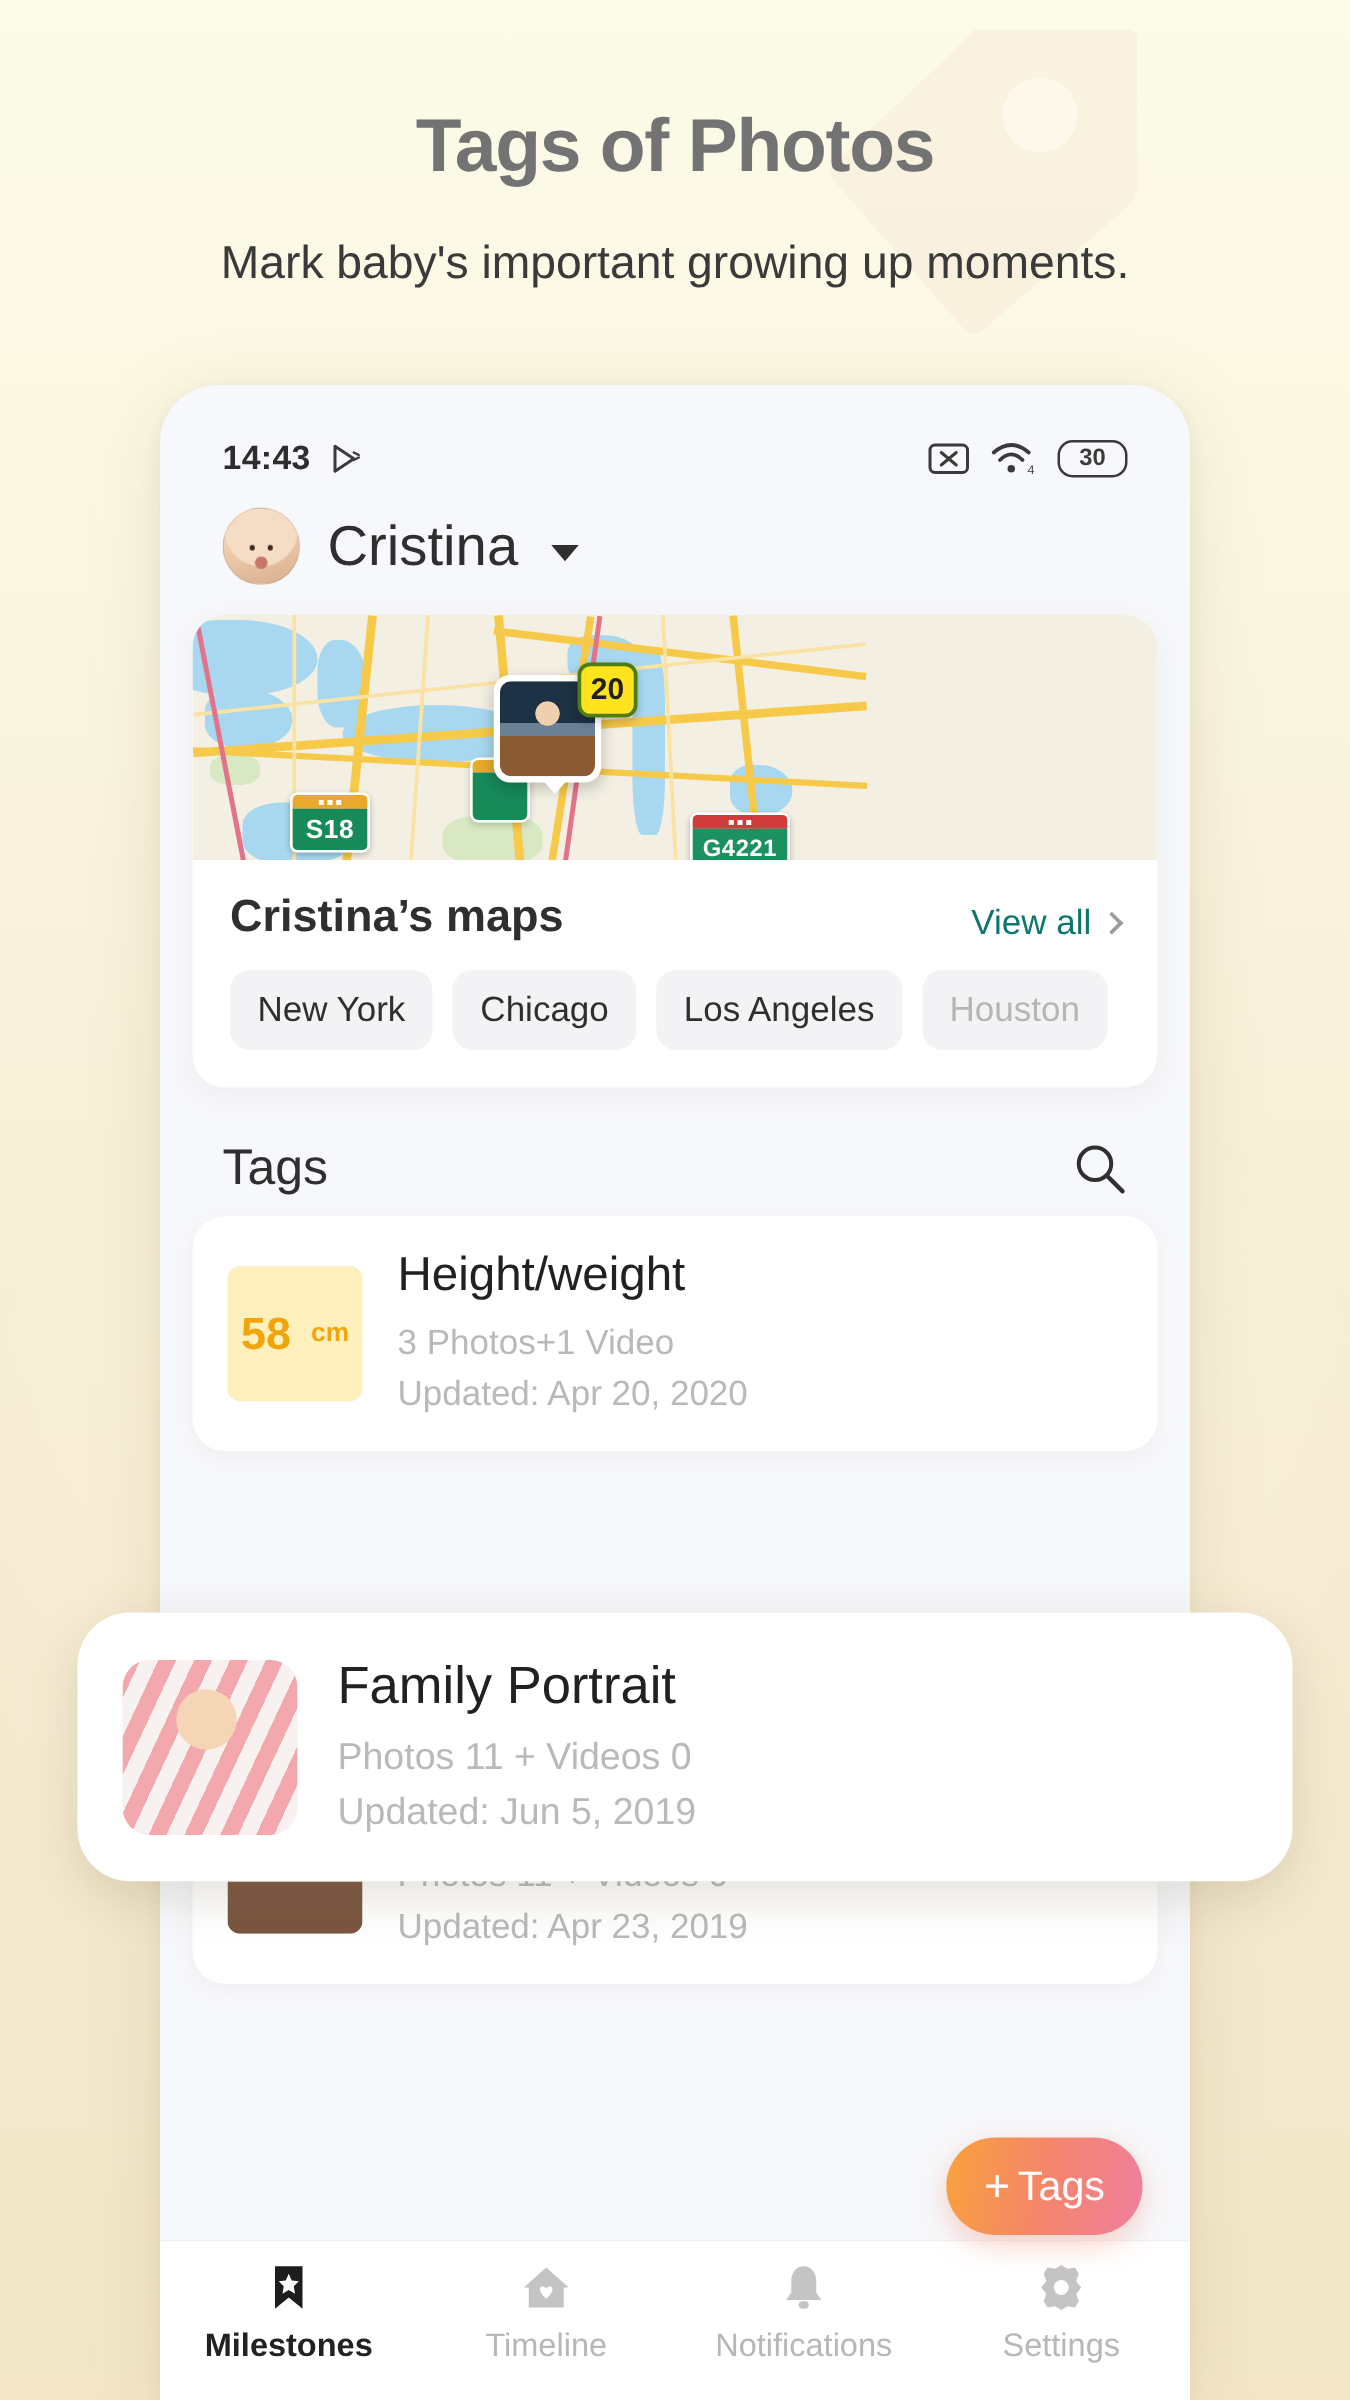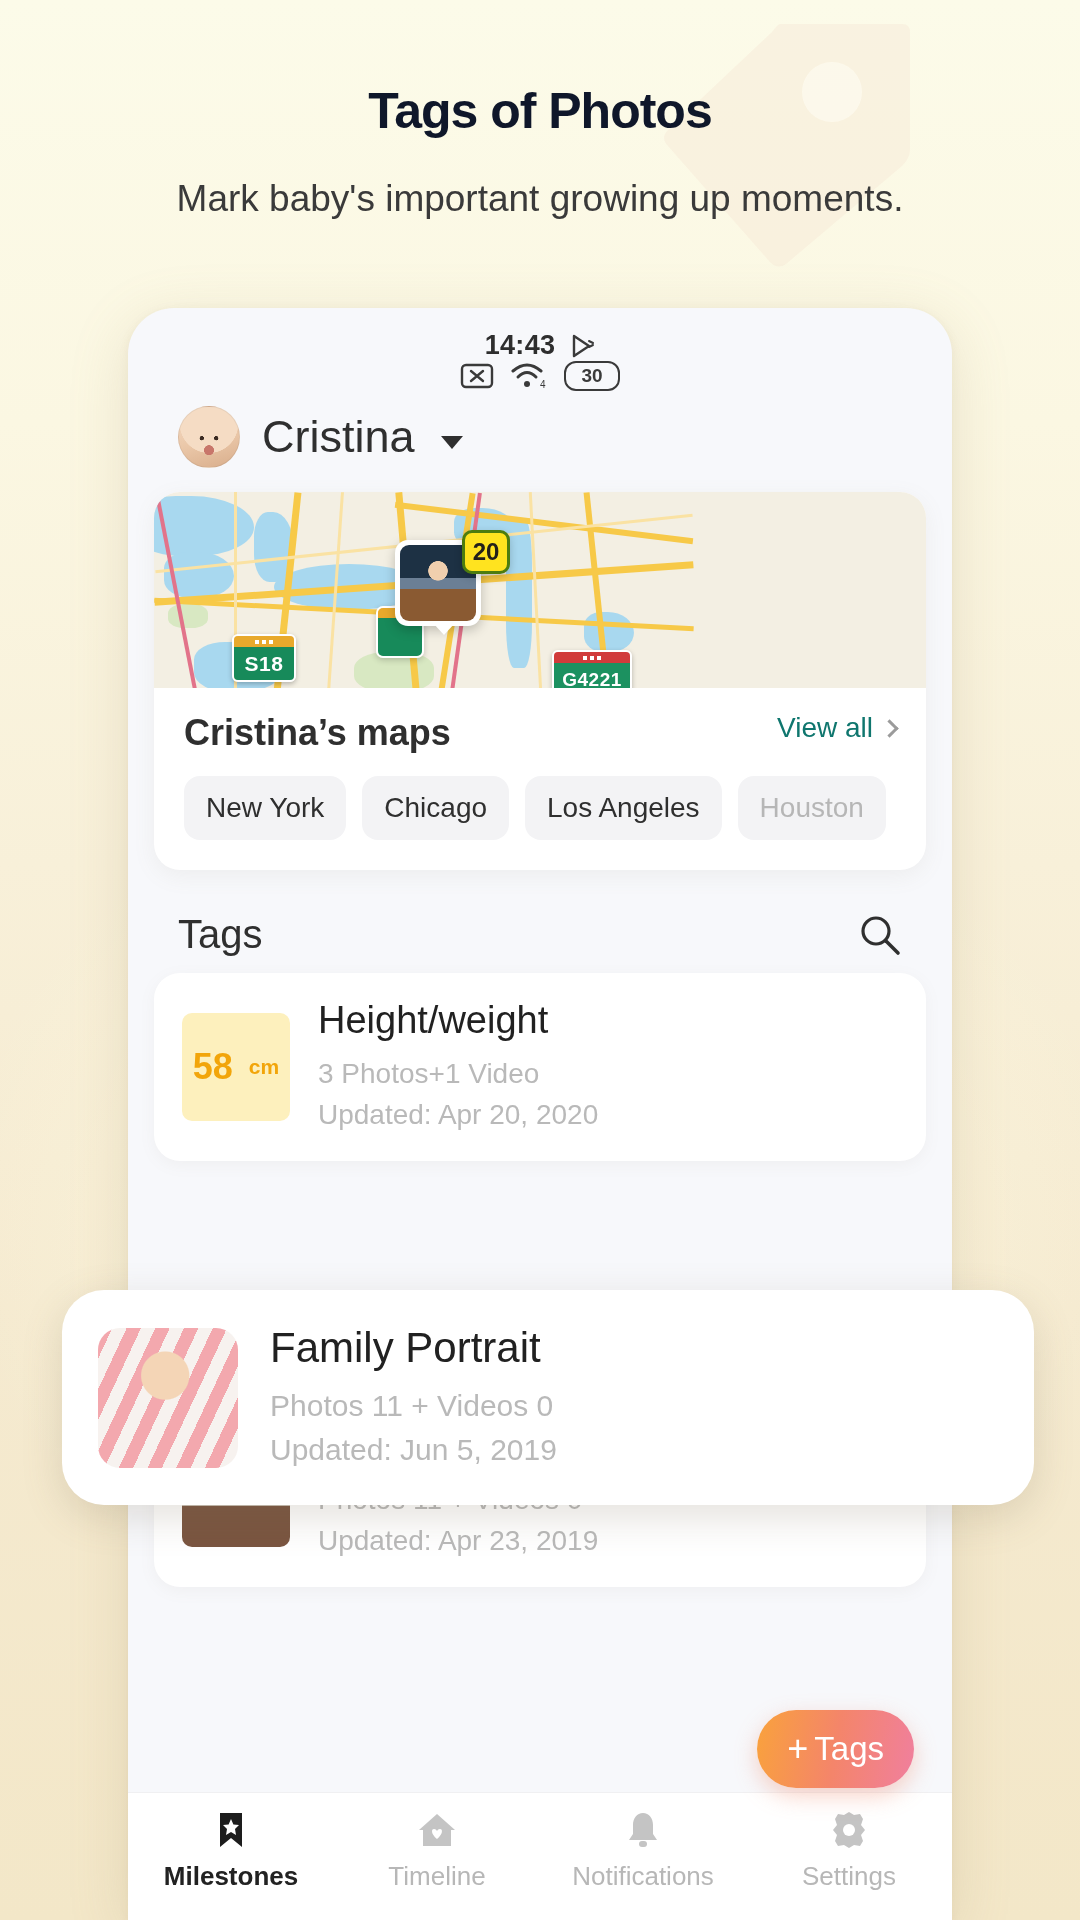--- a/index.html
+++ b/index.html
@@ -24,39 +24,38 @@
   }
   
   #tag-watermark{
     position:absolute; z-index:1;
     left:610px; top:18px; width:300px; height:250px;
     opacity:.55;
   }
   
   .head-wrap{ position:relative; z-index:3; text-align:center; padding-top:82px;}
   #page-title{
-    font-size:50px; font-weight:700; color:#0f172a; letter-spacing:-1px;
+    font-size:60px; font-weight:700; color:#737373; letter-spacing:-1px;
   }
   #page-subtitle{
     margin-top:38px; font-size:37px; font-weight:400; color:#3a3a3a;
   }
   
   #phone{
     position:absolute; z-index:4;
     left:128px; top:308px; width:824px; height:1612px;
     background:#f7f8fb;
     border-radius:46px 46px 0 0;
     box-shadow:0 14px 60px rgba(160,140,100,.20), 0 2px 10px rgba(160,140,100,.10);
     overflow:hidden;
   }
   
   #status-bar{
-    height:74px; display:flex; align-items:center; justify-content:space-between;
+    height:74px; display:flex; align-items:flex-end; justify-content:space-between;
     padding:22px 50px 0 50px;
-    flex-direction:column;
   }
   .status-left{display:flex; align-items:center; gap:14px;}
   #status-time{font-size:27px; font-weight:600; color:#2e2e2e; letter-spacing:.3px;}
   .status-right{display:flex; align-items:center; gap:16px;}
   .batt{
     border:2.6px solid #3a3a3a; border-radius:12px; width:56px; height:30px;
     display:flex;align-items:center;justify-content:center;
     font-size:19px;font-weight:700;color:#3a3a3a;
   }
   
@@ -137,21 +136,21 @@
   }
   #map-green-pin{
     position:absolute;left:222px;top:114px;width:48px;height:52px;
     border-radius:7px;overflow:hidden;border:2.5px solid #fff;
     display:flex;flex-direction:column;box-shadow:0 2px 6px rgba(0,0,0,.2);
   }
   #map-green-pin .t{height:10px;background:#e8a92c;}
   #map-green-pin .b{flex:1;background:#178a5a;}
   
   #maps-title-row{
-    display:flex;align-items:flex-start;justify-content:space-between;
+    display:flex;align-items:flex-end;justify-content:space-between;
     padding:24px 30px 0 30px;
   }
   #maps-title{font-size:36px;font-weight:600;color:#2f2f2f;}
   #maps-viewall{
     display:flex;align-items:center;gap:10px;
     font-size:28px;color:#0f766e;
   }
   .chev{ width:13px;height:13px;border-right:3.5px solid #9b9b9b;border-top:3.5px solid #9b9b9b;transform:rotate(45deg); }
   #city-chips{
     display:flex;gap:16px;padding:22px 30px 30px 30px;overflow:hidden;

